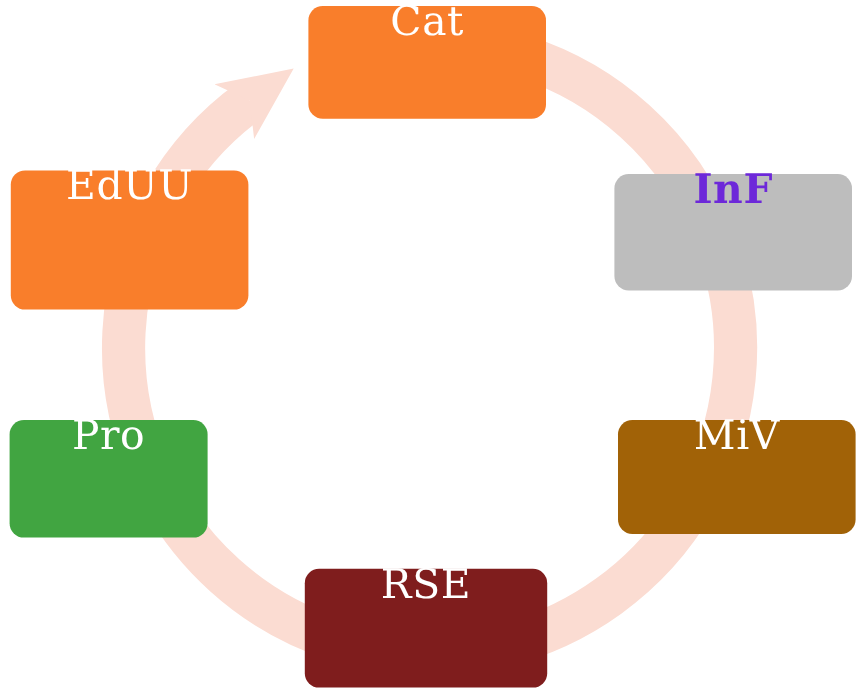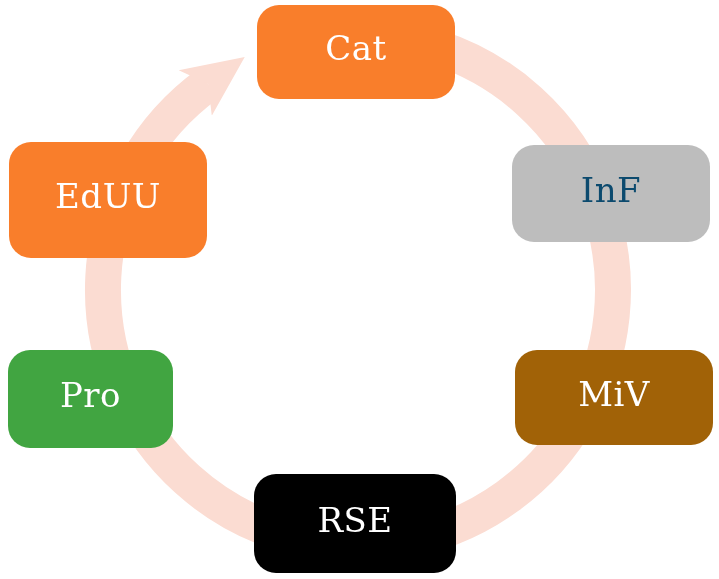--- a/index.html
+++ b/index.html
@@ -17,23 +17,22 @@
   }
   .ring-svg {
     position: absolute;
     left: 0;
     top: 0;
     width: 719px;
     height: 579px;
   }
   .node {
     position: absolute;
-    border-radius: 22px;
+    border-radius: 12px;
     display: flex;
-    align-items: center;
     justify-content: center;
   }
   .node-label {
     color: #ffffff;
     font-size: 34px;
     line-height: 1;
     letter-spacing: 0.5px;
     transform: translateY(-4px);
     user-select: none;
   }
@@ -57,28 +56,28 @@
       </marker>
     </defs>
     <path d="M 436.8 47.5 A 255 255 0 1 1 208.1 83.7" fill="none" stroke-width="36" marker-end="url(#arrowhead)" style="stroke: rgb(251, 220, 210);"></path>
   </svg>
 
   <div class="node pos-top" style="background-color: rgb(249, 126, 43);">
     <span class="node-label" style="color: rgb(255, 255, 255);">Cat</span>
   </div>
 
   <div class="node pos-upper-right" style="background-color: rgb(189, 189, 189);">
-    <span class="node-label" style="color: #0c4a6e;">InF</span>
+    <span class="node-label" style="color: #6d28d9; font-weight: bold;">InF</span>
   </div>
 
   <div class="node pos-lower-right" style="background-color: #a16207;">
     <span class="node-label" style="color: rgb(255, 255, 255);">MiV</span>
   </div>
 
-  <div class="node pos-bottom" style="background-color: #000000;">
+  <div class="node pos-bottom" style="background-color: #7f1d1d;">
     <span class="node-label" style="color: rgb(255, 255, 255);">RSE</span>
   </div>
 
   <div class="node pos-lower-left" style="background-color: rgb(65, 165, 65);">
     <span class="node-label" style="color: rgb(255, 255, 255);">Pro</span>
   </div>
 
   <div class="node pos-upper-left" style="background-color: rgb(249, 126, 43);">
     <span class="node-label" style="color: rgb(255, 255, 255);">EdUU</span>
   </div>

